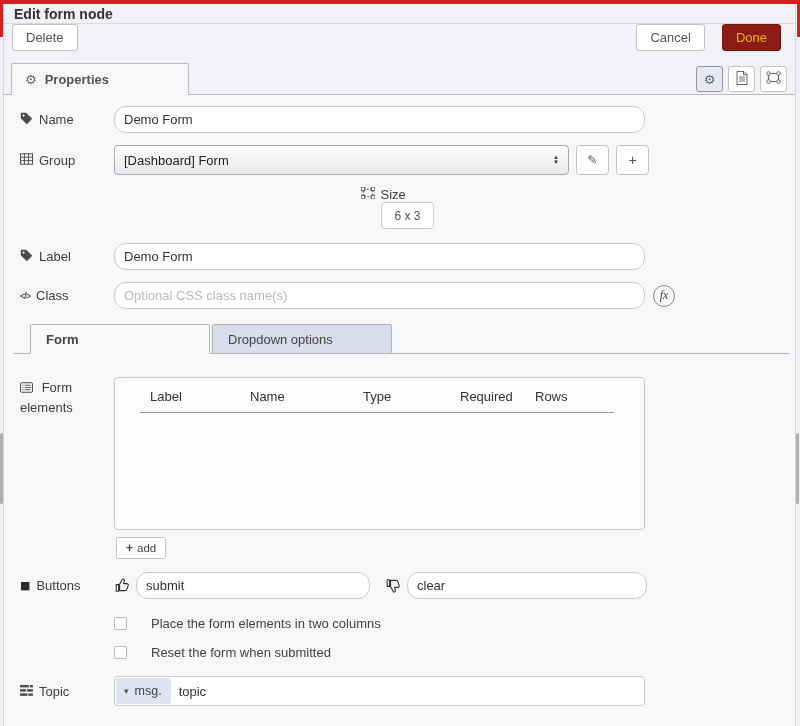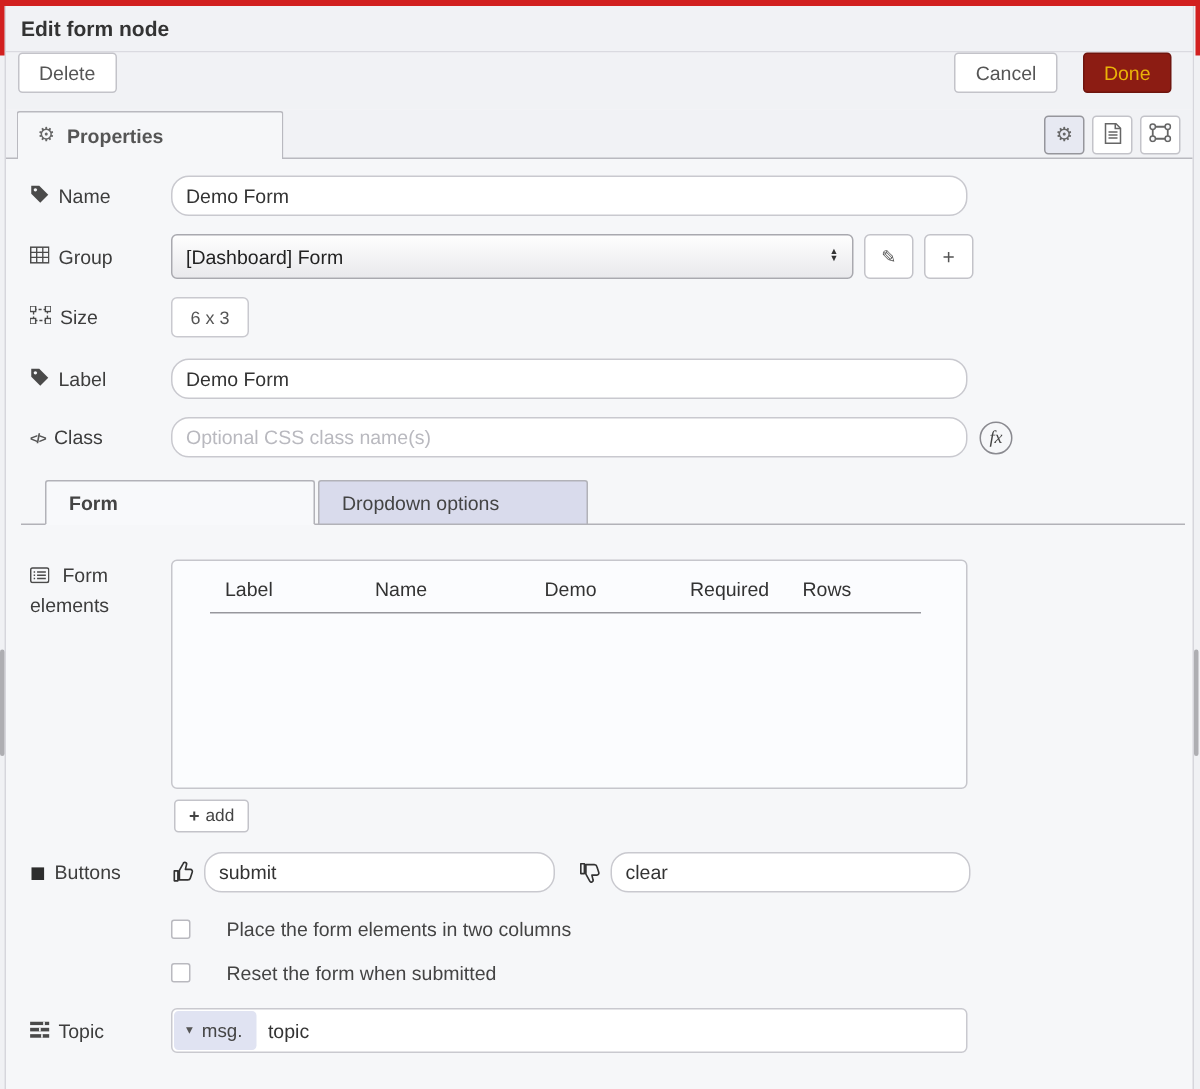--- a/index.html
+++ b/index.html
@@ -17,21 +17,21 @@
   .red-edge.left { left:0; } .red-edge.right { right:0; }
   .scroll-thumb { position:absolute; top:433px; width:3px; height:71px; background:#aeaeb2; border-radius:2px; z-index:8; }
   .scroll-thumb.left { left:0; } .scroll-thumb.right { right:1px; }
 
   .tray {
     position:absolute; top:4px; left:3px; right:4px; bottom:0;
     background:#f6f7f9;
     border-left:1px solid #d6d6dc; border-right:1px solid #d6d6dc;
   }
   .tray-header {
-    height:31px; background:#f1f2f5; border-bottom:1px solid #dadae0;
+    height:20px; background:#f1f2f5; border-bottom:1px solid #dadae0;
     display:flex; align-items:center; padding-left:10px;
     font-weight:bold; font-size:14px; color:#333;
   }
   .tray-toolbar { height:38px; display:flex; align-items:flex-start; padding:0 14px 0 8px; background:#f1f2f5; }
   .btn {
     border:1px solid #c3c3c9; background:#fff; border-radius:3px;
     padding:5px 13px; font-size:13px; color:#555; cursor:pointer;
     font-family:"Liberation Sans",sans-serif;
   }
   .btn-done { background:#8c1c13; border-color:#6f150e; color:#eab308; margin-left:17px; }
@@ -218,21 +218,21 @@
           </span>
         </div>
         <button class="sq-btn">
           <span class="glyph" style="font-size:12px;">✎</span>
         </button>
         <button class="sq-btn">
           <span>+</span>
         </button>
       </div>
 
-      <div class="row" style="margin-bottom:14px;">
+      <div class="row" style="margin-bottom:14px;flex-direction:column;">
         <div class="row-label">
           <span>
             <svg width="14" height="12" viewBox="0 0 15 13">
                 <rect x="2.5" y="2.5" width="10" height="8" fill="none" stroke="#4a4a4a" stroke-dasharray="2.2 1.4"></rect>
                 <rect x="0" y="0" width="4" height="4" fill="#f6f7f9" stroke="#4a4a4a"></rect>
                 <rect x="11" y="0" width="4" height="4" fill="#f6f7f9" stroke="#4a4a4a"></rect>
                 <rect x="0" y="9" width="4" height="4" fill="#f6f7f9" stroke="#4a4a4a"></rect>
                 <rect x="11" y="9" width="4" height="4" fill="#f6f7f9" stroke="#4a4a4a"></rect>
               </svg>
           </span>
@@ -279,21 +279,21 @@
                 <rect x=".6" y=".6" width="14.8" height="11.8" rx="1.5" fill="none" stroke="#4a4a4a" stroke-width="1.2"></rect>
                 <path d="M3 3.8h1.2M5.8 3.8H13M3 6.5h1.2M5.8 6.5H13M3 9.2h1.2M5.8 9.2H13" stroke="#4a4a4a" stroke-width="1.1"></path>
               </svg>
           </span><span>Form elements</span>
         </div>
         <div>
           <div class="fe-panel">
             <div class="fe-header">
               <span class="fe-c0">Label</span>
               <span class="fe-c1">Name</span>
-              <span class="fe-c2">Demo</span>
+              <span class="fe-c2">Type</span>
               <span class="fe-c3">Required</span>
               <span>Rows</span>
             </div>
           </div>
           <button class="add-btn">
             <span class="p">+</span>
             <span>add</span>
           </button>
         </div>
       </div>

